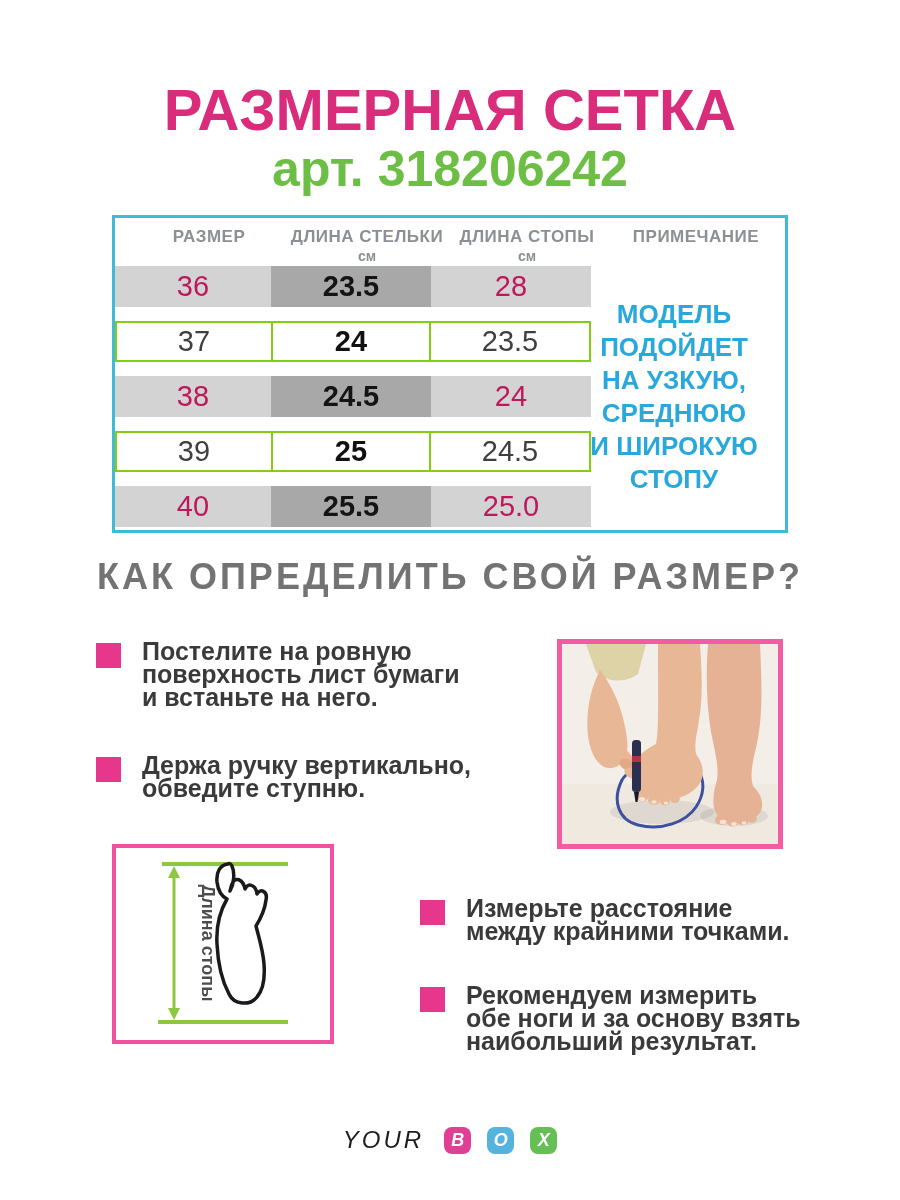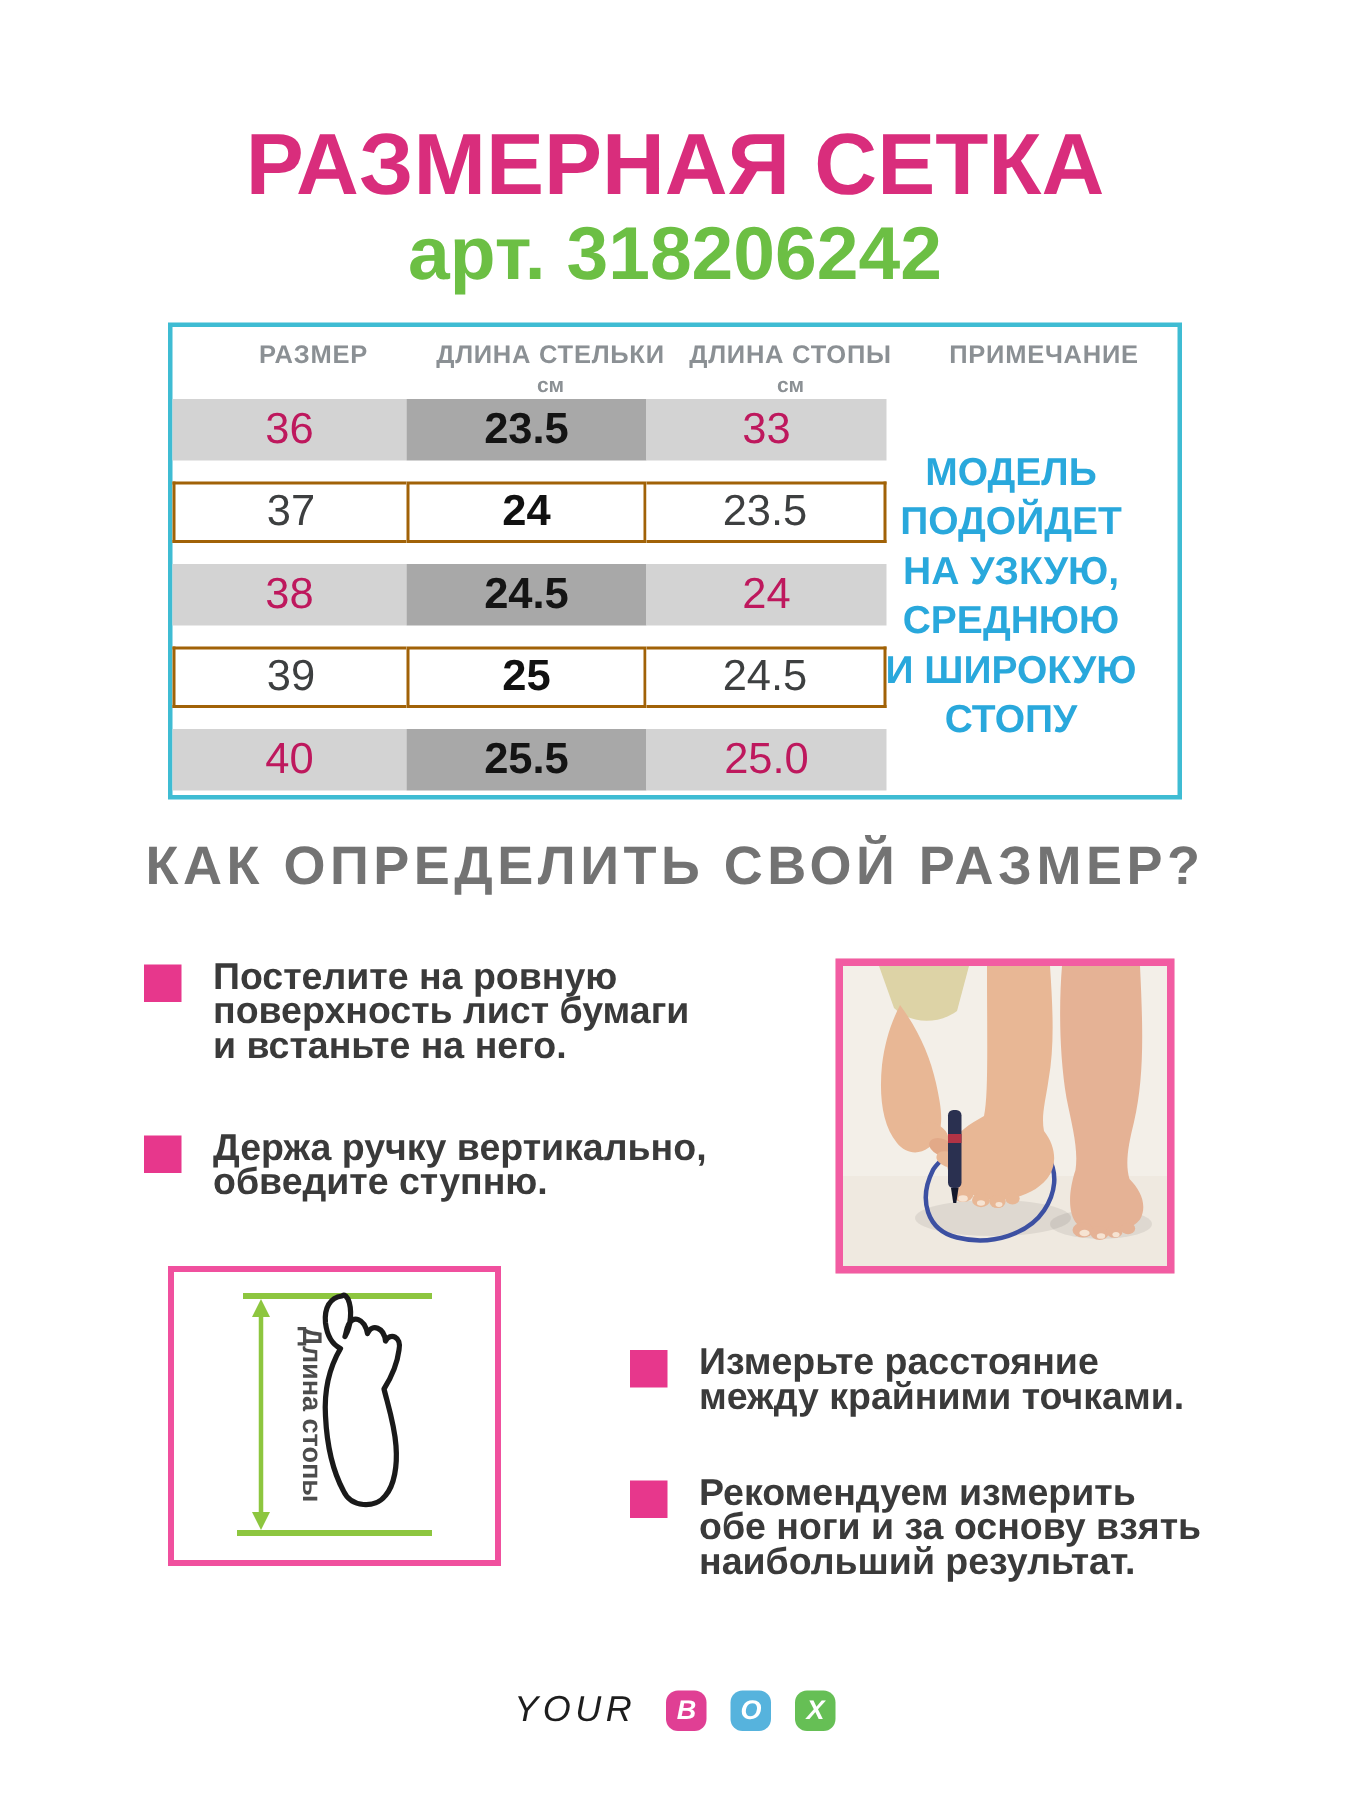--- a/index.html
+++ b/index.html
@@ -33,21 +33,21 @@
 
   .trows { position:absolute; left:0; top:48px; }
   .trow { display:flex; height:41px; margin-bottom:14px; width:476px; }
   .td {
     display:flex; align-items:center; justify-content:center;
     font-size:29px; height:100%;
   }
   .trow .td1 { width:156px; } .trow .td2 { width:160px; } .trow .td3 { width:160px; }
   .row-gray .td1, .row-gray .td3 { background:#d3d3d3; color:#be185d; }
   .row-gray .td2 { background:#a8a8a8; color:#141414; font-weight:700; }
-  .row-white .td  { background:#fff; border:2px solid #a16207; }
+  .row-white .td  { background:#fff; border:2px solid #84cc16; }
   .row-white .td1 { border-right:none; color:#3d3f40; }
   .row-white .td3 { border-left:none; color:#3d3f40; }
   .row-white .td2 { color:#111; font-weight:700; }
 
   .table-note {
     position:absolute; top:80px; right:17px; width:188px;
     text-align:center; color:#29a8dc; font-weight:700;
     font-size:26px; line-height:33px; white-space:pre-line;
   }
 
@@ -123,21 +123,21 @@
       </div>
       <div class="th cw4">
         <span class="lbl">ПРИМЕЧАНИЕ</span>
       </div>
     </div>
 
     <div class="trows">
       <div class="trow row-gray">
         <div class="td td1">36</div>
         <div class="td td2">23.5</div>
-        <div class="td td3">33</div>
+        <div class="td td3">28</div>
       </div>
       <div class="trow row-white">
         <div class="td td1">37</div>
         <div class="td td2">24</div>
         <div class="td td3">23.5</div>
       </div>
       <div class="trow row-gray">
         <div class="td td1">38</div>
         <div class="td td2">24.5</div>
         <div class="td td3">24</div>

